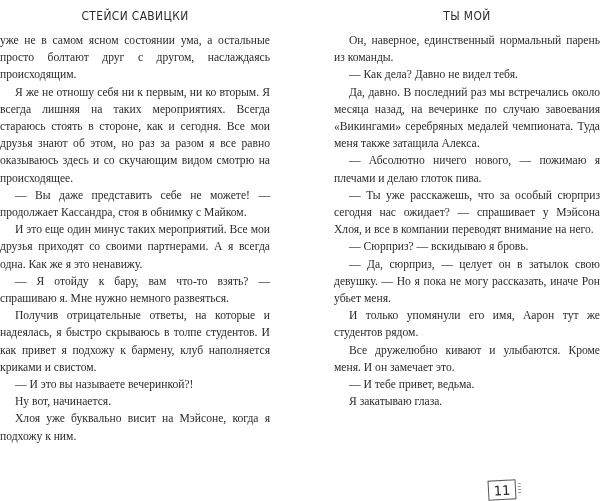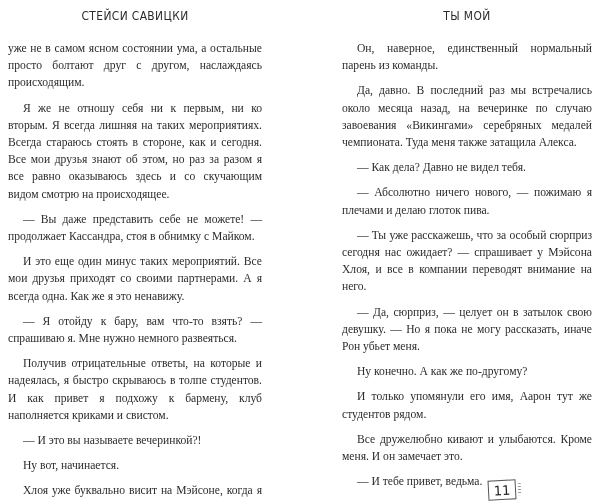--- a/index.html
+++ b/index.html
@@ -11,21 +11,21 @@
       position: absolute; top: 4px; left: 0; right: 0; text-align: center;
       font-family: "DejaVu Sans", sans-serif; font-size: 13px; letter-spacing: 0.5px;
       color: #2a2a2a; transform: scaleX(0.82); font-weight: normal;
     }
     .body-text {
       position: absolute; top: 28px; left: 0; right: 0;
       font-family: "Liberation Serif", serif; font-size: 11.6px; line-height: 17.2px;
       color: #2b2b2b; text-align: justify;
     }
     .page-left .body-text { left: 0; }
-    .body-text p { margin: 8px; text-indent: 0; }
+    .body-text p { margin: 0; text-indent: 0; }
     .body-text p.indent { text-indent: 15px; }
     .folio {
       position: absolute; top: 476px; width: 28px; height: 20px; border: 1.5px solid #555;
       font-family: "DejaVu Sans", sans-serif; font-size: 13px; text-align: center; line-height: 19px;
       color: #222; box-sizing: border-box;
     }
     .folio-left { left: 119px; margin-top: 35px; }
     .folio-right { left: 154px; transform: rotate(-3deg); }
     .folio .ticks { position: absolute; top: 3px; width: 3px; height: 12px;
       background: repeating-linear-gradient(#999 0 1px, transparent 1px 3px); }
@@ -52,26 +52,26 @@
   <div class="folio folio-left">
     <span class="ticks"></span>
     <span>10</span>
   </div>
 </div>
 
 <div class="page page-right">
   <div class="running-head">ТЫ МОЙ</div>
   <div class="body-text">
     <p class="indent">Он, наверное, единственный нормальный парень из команды.</p>
+    <p class="indent">— Как дела? Давно не видел тебя.</p>
     <p class="indent">Да, давно. В последний раз мы встречались около месяца назад, на вечеринке по случаю завоевания «Викингами» серебряных медалей чемпионата. Туда меня также затащила Алекса.</p>
-    <p class="indent">— Как дела? Давно не видел тебя.</p>
     <p class="indent">— Абсолютно ничего нового, — пожимаю я плечами и делаю глоток пива.</p>
     <p class="indent">— Ты уже расскажешь, что за особый сюрприз сегодня нас ожидает? — спрашивает у Мэйсона Хлоя, и все в компании переводят внимание на него.</p>
+    <p class="indent">— Сюрприз? — вскидываю я бровь.</p>
     <p class="indent">— Да, сюрприз, — целует он в затылок свою девушку. — Но я пока не могу рассказать, иначе Рон убьет меня.</p>
-    <p class="indent">Ну конечно. А как же по-другому?</p>
     <p class="indent">И только упомянули его имя, Аарон тут же студентов рядом.</p>
     <p class="indent">Все дружелюбно кивают и улыбаются. Кроме меня. И он замечает это.</p>
     <p class="indent">— И тебе привет, ведьма.</p>
     <p class="indent">Я закатываю глаза.</p>
 
   </div>
   <div class="folio folio-right">
     <span class="ticks"></span>
     <span>11</span>
   </div>

